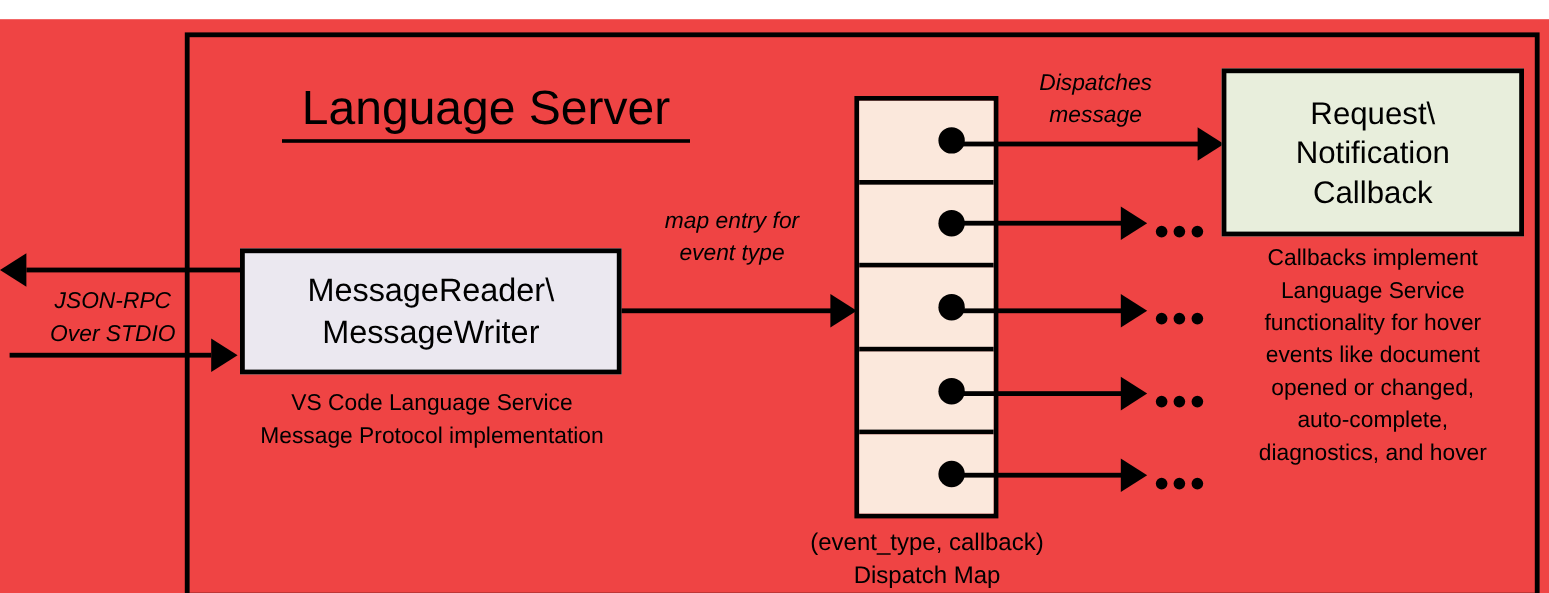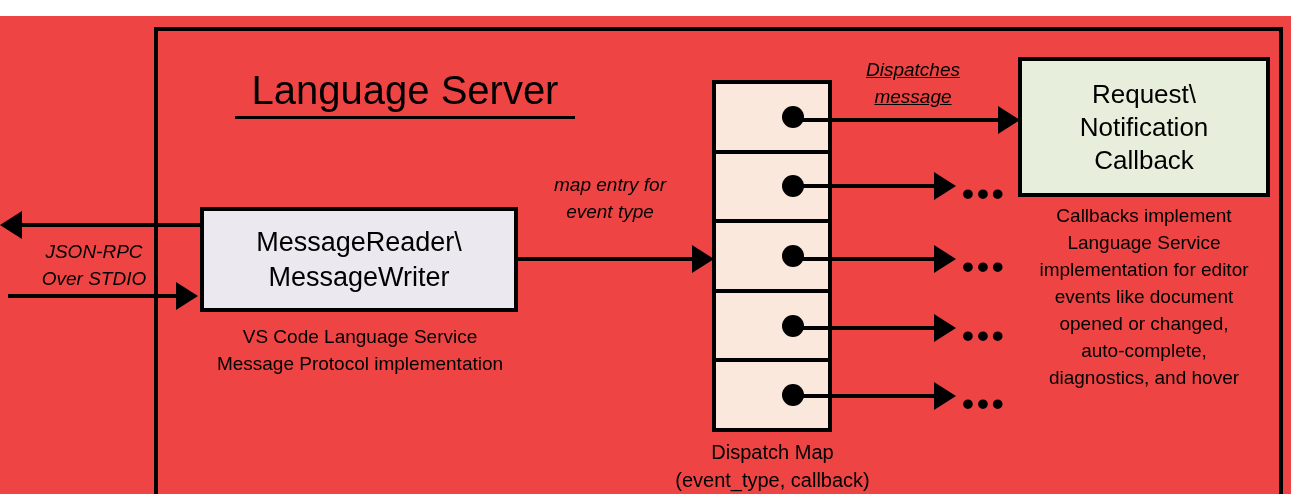--- a/index.html
+++ b/index.html
@@ -40,21 +40,21 @@
 
   
   #lookup-label{
     left:515px; top:155px; width:190px; text-align:center;
     font-size:19px; line-height:27px; font-style:italic;
   }
 
   
   #dispatches-label{
     left:838px; top:40px; width:150px; text-align:center;
-    font-size:19px; line-height:27px; font-style:italic;text-decoration:underline;
+    font-size:19px; line-height:27px; font-style:italic;
   }
 
   
   #dispatch-map{
     left:712px; top:64px; width:120px; height:352px;
     border:4px solid #000; box-sizing:border-box;
     display:flex; flex-direction:column;
   }
   #dispatch-map .cell{
     flex:1 1 0; background:#fbe8dc; position:relative;
@@ -145,22 +145,22 @@
         <span class="dot"></span>
       </div>
     <div class="cell">
         <span class="dot"></span>
       </div>
     <div class="cell">
         <span class="dot"></span>
       </div>
   </div>
   <div class="abs" id="dm-caption">
+    <div>(event_type, callback)</div>
     <div>Dispatch Map</div>
-    <div>(event_type, callback)</div>
   </div>
 
   <div class="abs hline" style="left:786px;top:102px;width:216px;"></div>
   <div class="abs arrow-r" style="left:998px;top:90px;"></div>
   <div class="abs" id="dispatches-label">
     <div>Dispatches</div>
     <div>message</div>
   </div>
 
   <div class="abs hline" style="left:786px;top:168px;width:152px;"></div>
@@ -181,20 +181,20 @@
 
   <div class="abs" id="callback-box">
     <div>Request\</div>
     <div>Notification</div>
     <div>Callback</div>
   </div>
 
   <div class="abs" id="callback-desc">
     <div>Callbacks implement</div>
     <div>Language Service</div>
-    <div>implementation for editor</div>
+    <div>functionality for hover</div>
     <div>events like document</div>
     <div>opened or changed,</div>
     <div>auto-complete,</div>
     <div>diagnostics, and hover</div>
   </div>
 
 </div>
 
 </body></html>

